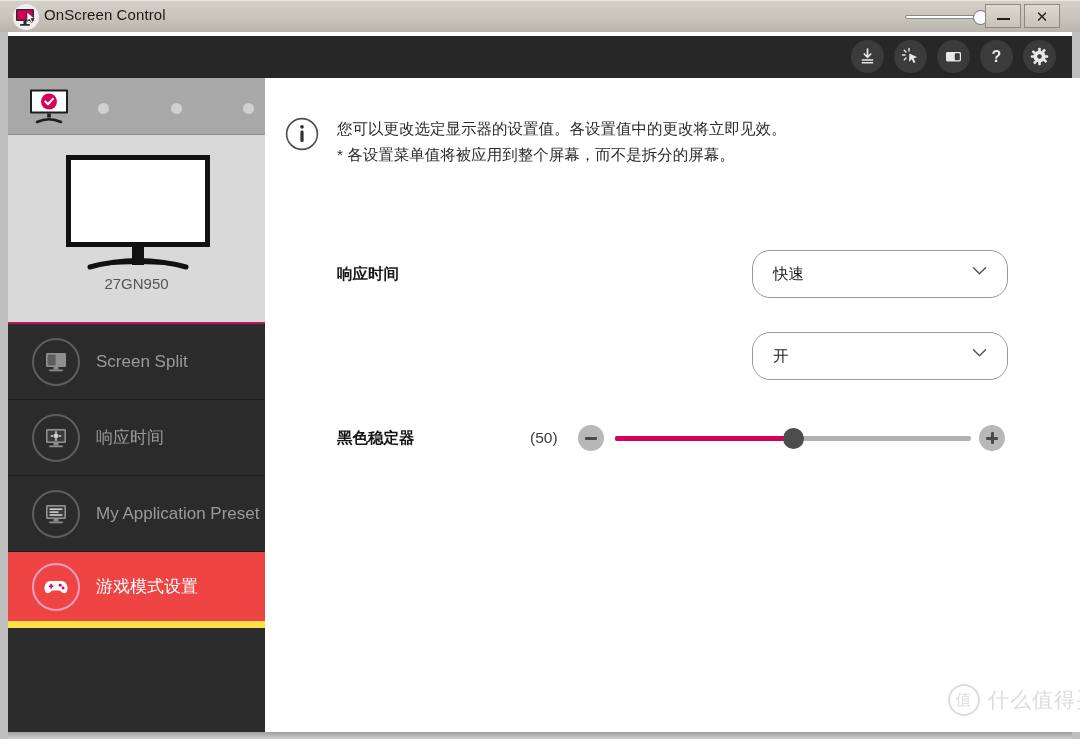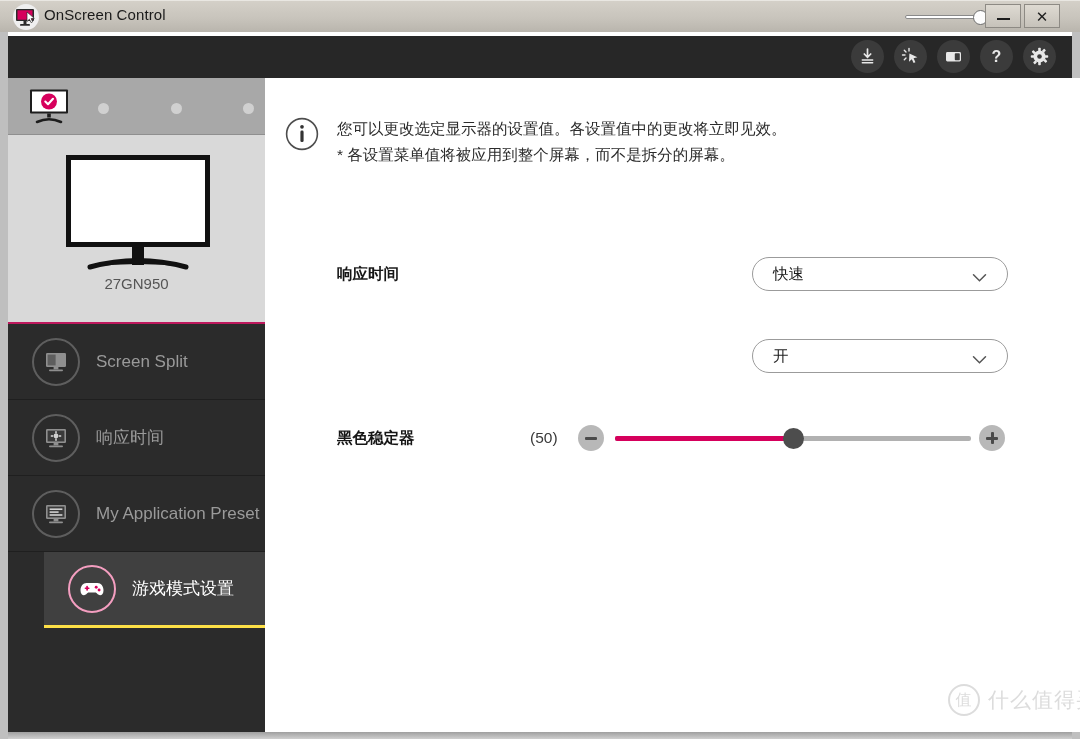--- a/index.html
+++ b/index.html
@@ -189,23 +189,22 @@
     display: flex; align-items: center; justify-content: center;
     flex: none;
   }
   .nav-item .nav-label {
     margin-left: 16px;
     font-size: 17px;
     color: #9a9a9a;
     white-space: nowrap;
   }
   .nav-item.active {
-    background: #404040;
-    border-bottom: 3px solid #fde047;
-    margin-left: 36px;
+    background: #ef4444;
+    border-bottom: 7px solid #fde047;
   }
   .nav-item.active .nav-ico { border-color: #f49ec0; }
   .nav-item.active .nav-label { color: #ffffff; }
 
   
   .content {
     position: absolute;
     left: 257px; top: 46px;
     width: 807px; height: 654px;
     background: #ffffff;
@@ -247,21 +246,21 @@
     position: absolute;
     left: 72px;
     font-size: 15.5px;
     font-weight: bold;
     color: #161616;
     white-space: nowrap;
   }
   .dropdown {
     position: absolute;
     left: 487px;
-    width: 256px; height: 34px;
+    width: 256px; height: 48px;
     border: 1px solid #9b9b9b;
     border-radius: 18px;
     background: #ffffff;
     box-sizing: border-box;
     display: flex; align-items: center;
   }
   .dropdown .dd-value {
     margin-left: 20px;
     font-size: 15.5px;
     color: #1c1c1c;

